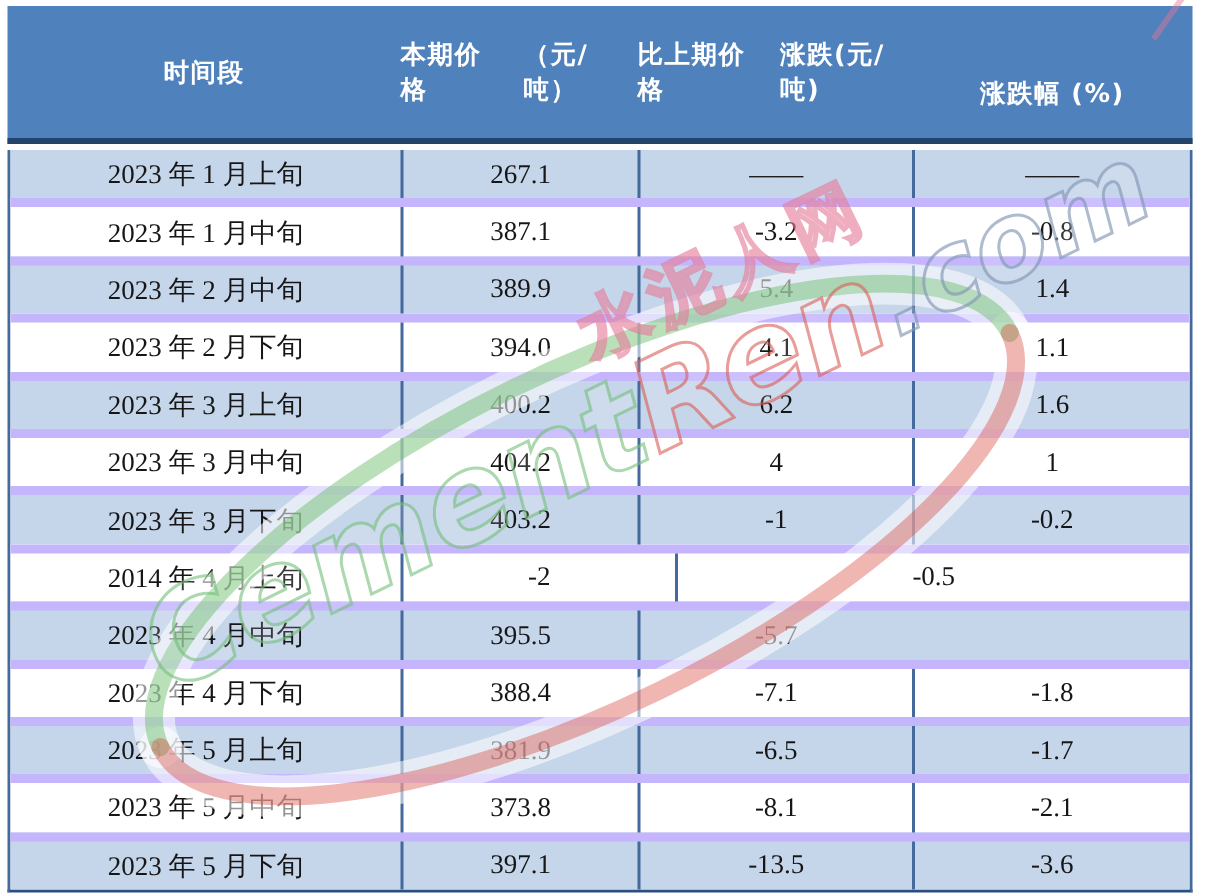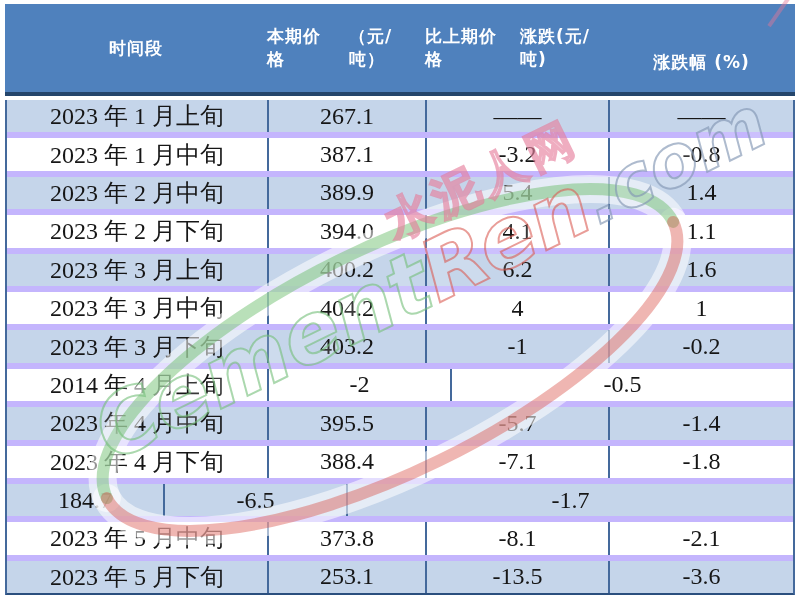--- a/index.html
+++ b/index.html
@@ -26,21 +26,21 @@
     border-left:2px solid #44699c;border-right:2px solid #44699c;
     border-bottom:3px solid #2b4f7e;
   }
   .row{display:flex;height:32.4px;border-top:6px solid #c4b5fd;}
   .row:first-child{border-top:none;}
   .row:nth-child(odd){background:#c5d5ea;}
   .row:nth-child(even){background:#ffffff;}
 
   .cell{
     display:flex;align-items:center;justify-content:center;
-    font-size:24px;color:#161616;border-right:2px solid #44699c;
+    font-size:18px;color:#161616;border-right:2px solid #44699c;
   }
   .cell:last-child{border-right:none;}
 
   .c1{width:260px;}
   .c2{width:156px;}
   .c3{width:181px;}
   .c4{flex:1;}
   .h1{width:262px;text-align:right;}
   .h2{width:158px;}
   .h3{width:183px;}
@@ -140,42 +140,42 @@
     </div>
     <div class="row">
       <div class="cell c1">2014 年 4 月上旬</div>
       <div class="cell c3">-2</div>
       <div class="cell c4">-0.5</div>
     </div>
     <div class="row">
       <div class="cell c1">2023 年 4 月中旬</div>
       <div class="cell c2">395.5</div>
       <div class="cell c3">-5.7</div>
-      <div class="cell c4">-1.4</div>
     </div>
     <div class="row">
       <div class="cell c1">2023 年 4 月下旬</div>
       <div class="cell c2">388.4</div>
       <div class="cell c3">-7.1</div>
       <div class="cell c4">-1.8</div>
     </div>
     <div class="row">
-      <div class="cell c2">184.7</div>
+      <div class="cell c1">2023 年 5 月上旬</div>
+      <div class="cell c2">381.9</div>
       <div class="cell c3">-6.5</div>
       <div class="cell c4">-1.7</div>
     </div>
     <div class="row">
       <div class="cell c1">2023 年 5 月中旬</div>
       <div class="cell c2">373.8</div>
       <div class="cell c3">-8.1</div>
       <div class="cell c4">-2.1</div>
     </div>
     <div class="row">
       <div class="cell c1">2023 年 5 月下旬</div>
-      <div class="cell c2">253.1</div>
+      <div class="cell c2">397.1</div>
       <div class="cell c3">-13.5</div>
       <div class="cell c4">-3.6</div>
     </div>
   </div>
 </div>
 
 <div class="wm">
   <svg class="arcs" width="803" height="595" viewBox="0 0 803 595">
     <g transform="rotate(-26 390 360)" fill="none" stroke-linecap="round">
       <path d="M 75 360 A 315 112 0 0 1 705 360" stroke="rgba(255,255,255,0.55)" stroke-width="28"></path>

